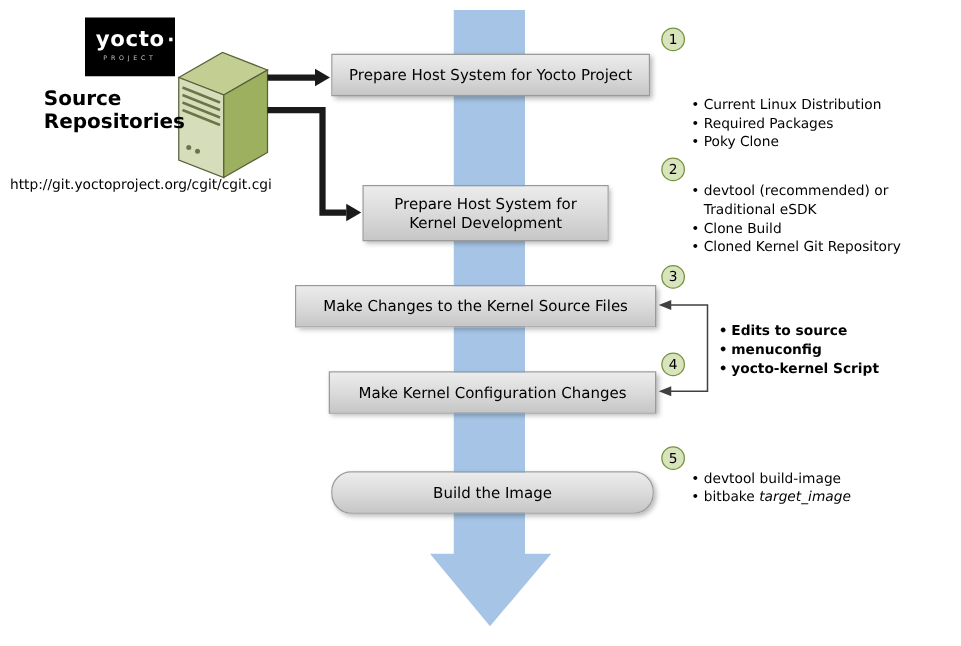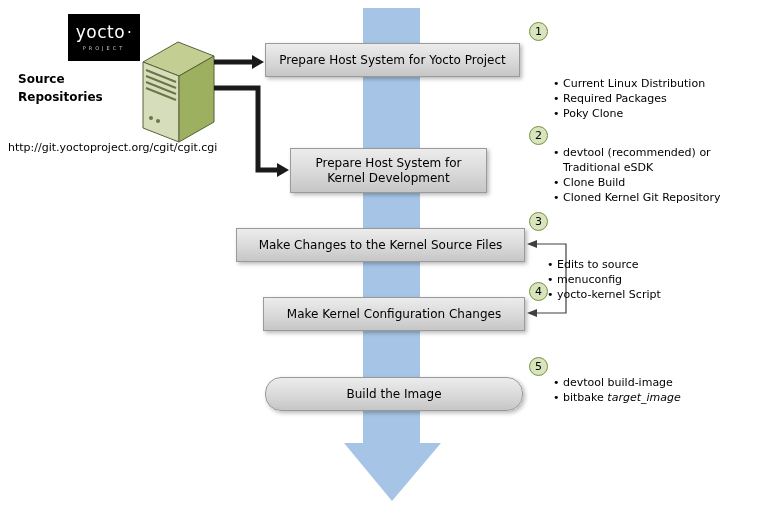--- a/index.html
+++ b/index.html
@@ -8,26 +8,26 @@
     font-family:"DejaVu Sans","Liberation Sans",sans-serif; color:#000;
     overflow:hidden;
   }
   #gfx { position:absolute; left:0; top:0; width:769px; height:517px; }
 
   
   .logo {
     position:absolute; left:68px; top:14px; width:72px; height:47px;
     background:#000; color:#fff; text-align:center; box-sizing:border-box; padding-top:9px;
   }
-  .logo-line { font-size:17px; font-weight:normal; letter-spacing:0.5px; line-height:18px; }
+  .logo-line { font-size:17px; font-weight:bold; letter-spacing:0.5px; line-height:18px;text-align:right; }
   .logo-line .dot { font-size:15px; margin-left:2px; }
   .logo-sub { font-size:5px; letter-spacing:3px; color:#bfc5bf; margin-top:3px; }
 
   .src-label {
-    position:absolute; left:18px; top:70px; font-size:12px; font-weight:bold; line-height:18px;
+    position:absolute; left:35px; top:70px; font-size:16px; font-weight:bold; line-height:18px;
   }
   .url { position:absolute; left:8px; top:141px; font-size:11px; }
 
   
   .step-box {
     position:absolute; box-sizing:border-box;
     background:linear-gradient(180deg,#ececec 0%,#d9d9d9 55%,#c6c6c6 100%);
     border:1px solid #9a9a9a;
     box-shadow:2px 2px 4px rgba(0,0,0,0.28);
     display:flex; align-items:center; justify-content:center;
@@ -54,21 +54,21 @@
 
   
   .bullets {
     position:absolute; margin:0; padding:0; list-style:none;
     font-size:11px; line-height:15px; color:#000;
   }
   .bullets li { position:relative; padding-left:11px; }
   .bullets li::before { content:"\2022"; position:absolute; left:1px; top:0; }
   #list1 { left:552px; top:40px;  width:215px;margin-top:36px; }
   #list2 { left:552px; top:145px; width:196px; }
-  #list34 { left:546px; top:257px; width:175px; }
+  #list34 { left:574px; top:257px; width:175px;font-weight:bold; }
   #list5 { left:552px; top:375px; width:210px; }
   .bullets em { }
 </style>
 </head>
 <body>
 
 <div id="canvas">
 
   <svg id="gfx" viewBox="0 0 769 517" aria-hidden="true">
 

